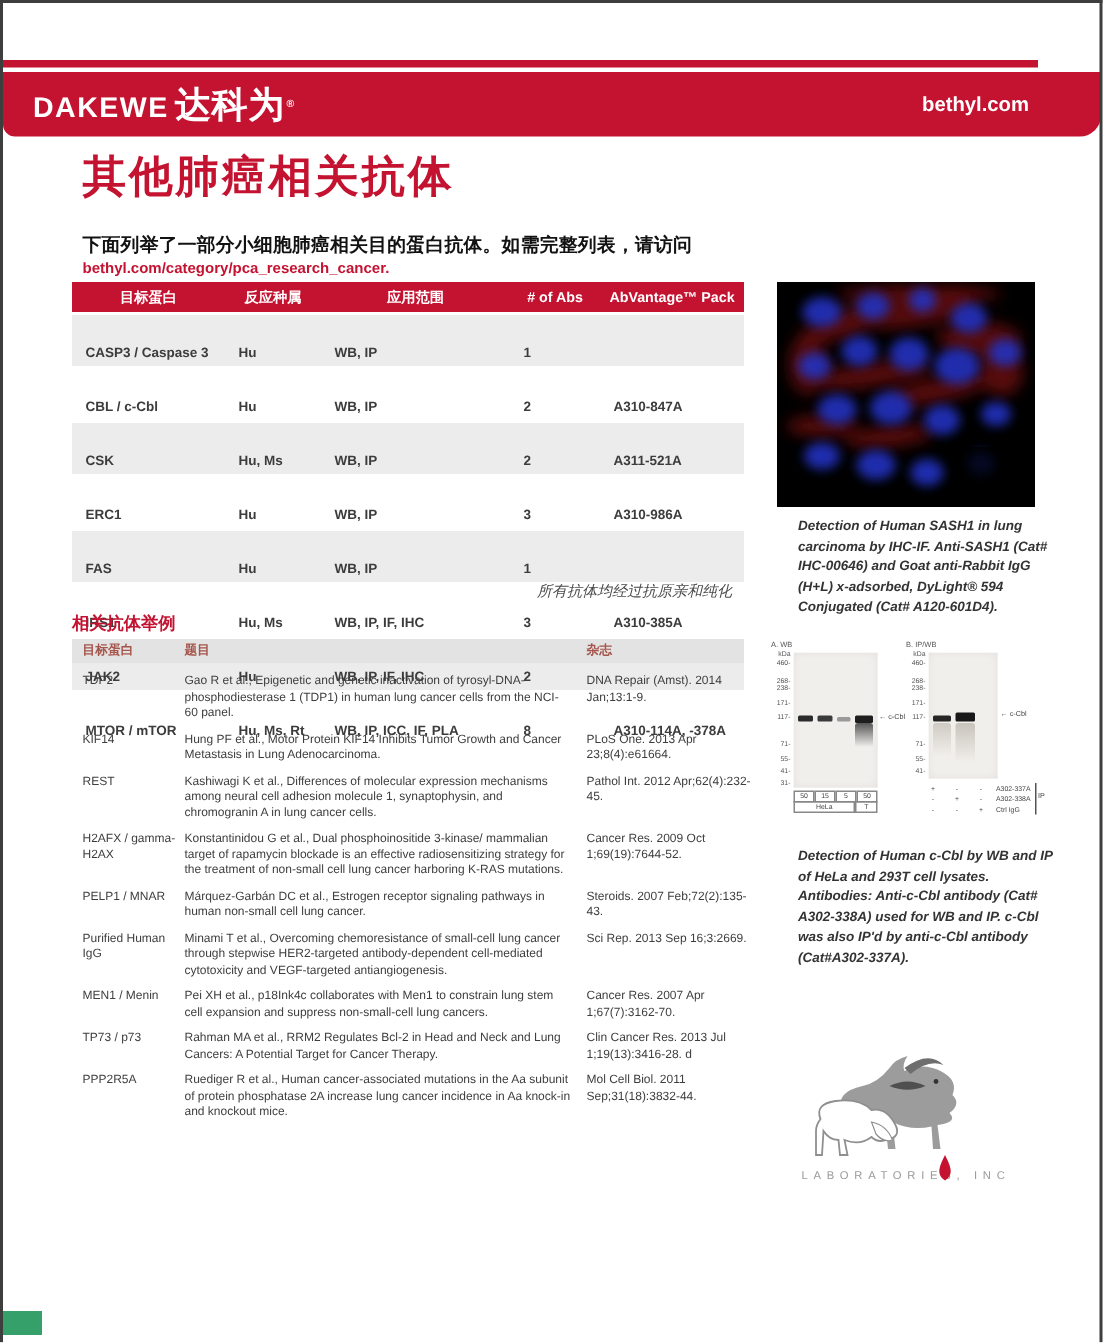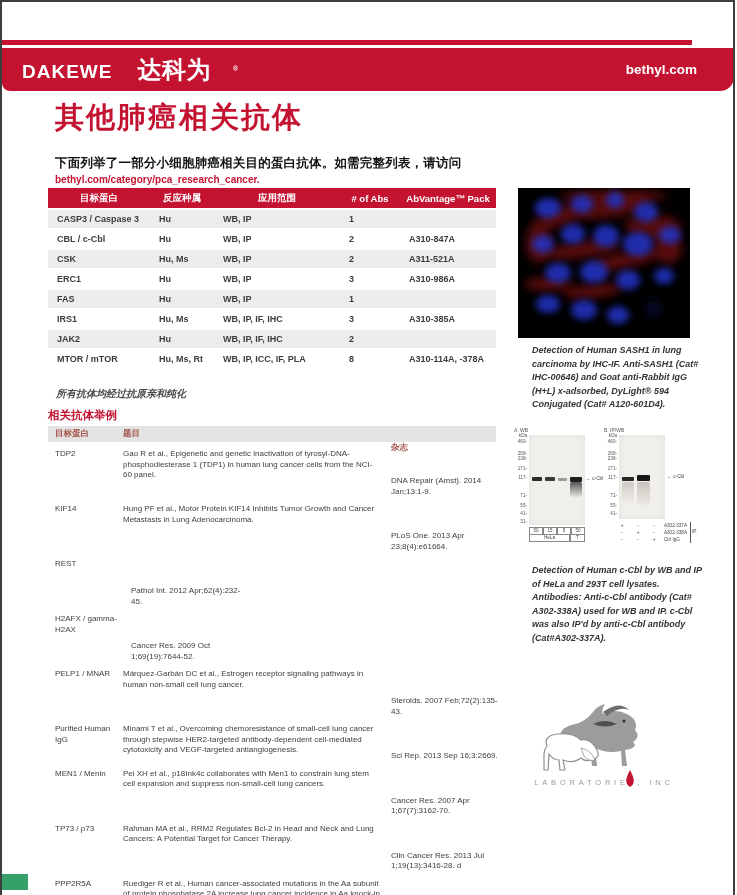--- a/index.html
+++ b/index.html
@@ -2,43 +2,43 @@
 <html><head>
 <meta charset="utf-8">
 <style>
   html,body{margin:0;padding:0;background:#fff;}
   body{font-family:"Liberation Sans","DejaVu Sans",sans-serif;-webkit-font-smoothing:antialiased;}
   .canvas{position:relative;width:737px;height:895px;background:#fff;overflow:hidden;}
   .frame{position:absolute;left:0;top:0;width:731px;height:893px;border-left:2px solid #3e3e3e;border-top:2px solid #3e3e3e;border-right:2px solid #3e3e3e;pointer-events:none;}
   .thin-stripe{position:absolute;left:2px;top:40px;width:690px;height:5px;background:var(--red);}
   .band{position:absolute;left:2px;top:48px;width:732px;height:43px;background:var(--red);border-radius:0 0 14px 8px;}
   .band-inner{position:relative;width:100%;height:100%;display:flex;align-items:center;justify-content:space-between;}
-  .logo-wrap{margin-left:20px;color:#fff;font-weight:800;font-size:19px;letter-spacing:.5px;display:flex;align-items:baseline;gap:21px;}
+  .logo-wrap{margin-left:20px;color:#fff;font-weight:800;font-size:19px;letter-spacing:.5px;display:flex;align-items:baseline;}
   .logo-en{font-stretch:condensed;letter-spacing:1px;}
   .logo-cn{font-size:24px;margin-left:4px;}
   .logo-reg{font-size:7px;vertical-align:top;position:relative;top:-7px;margin-left:1px;}
-  .site{margin-right:37px;color:#fff;font-weight:700;font-size:13.5px;}
+  .site{margin-right:48px;color:#fff;font-weight:700;font-size:13.5px;}
   .page-title{position:absolute;left:55px;top:98px;color:var(--red);font-size:29px;font-weight:800;letter-spacing:2px;margin:0;}
   .intro{position:absolute;left:55px;top:155px;font-size:12.5px;font-weight:800;color:#121212;margin:0;letter-spacing:.2px;}
   .intro-link{position:absolute;left:55px;top:174px;font-size:10px;font-weight:700;color:var(--red);text-decoration:none;}
   
   .ab-table{position:absolute;left:48px;top:188px;width:448px;border-collapse:collapse;table-layout:fixed;}
   .ab-table th{background:var(--red);color:#fff;font-size:9.5px;font-weight:700;height:20px;text-align:center;padding:0;}
-  .ab-table td{font-size:9px;font-weight:700;color:#3c3c3c;height:14px;padding:2px 4px 2px 9px;}
+  .ab-table td{font-size:9px;font-weight:700;color:#3c3c3c;height:14px;padding:18px 4px 2px 9px;}
   .ab-table tr{border-bottom:2px solid #fff;}
   .ab-table tbody tr:nth-child(odd){background:#ececec;}
-  .footnote{position:absolute;left:56px;top:387px;width:448px;font-style:italic;font-size:10px;color:#4a4a4a;font-weight:700;}
+  .footnote{position:absolute;left:40px;top:387px;width:448px;text-align:right;font-style:italic;font-size:10px;color:#4a4a4a;font-weight:400;}
   
   .ref-heading{position:absolute;left:48px;top:408px;font-size:11.5px;font-weight:800;color:var(--red);margin:0;}
   .ref-table{position:absolute;left:48px;top:426px;width:448px;}
   .ref-head{display:flex;background:#e3e3e3;height:16px;align-items:center;font-size:8.5px;color:#a5564c;font-weight:600;}
   .ref-row{display:flex;margin-top:7px;font-size:8px;line-height:10.5px;color:#3e3e3e;}
   .rc1{width:66px;padding-left:7px;flex:none;}
   .rc2{width:258px;padding-left:2px;flex:none;}
-  .rc3{width:110px;padding-left:10px;flex:none;margin-top:27px;}
+  .rc3{width:110px;padding-left:10px;flex:none;}
   
   .ihc{position:absolute;left:518px;top:188px;width:172px;height:150px;background:#000;}
   .caption{position:absolute;left:532px;width:174px;font-size:9px;font-style:italic;font-weight:600;color:#333;line-height:13.5px;}
   .cap1{top:344px;}
   .cap2{top:564px;}
   .wb{position:absolute;left:514px;top:427px;width:178px;height:120px;background:#fff;}
   .panel{position:absolute;top:0;height:120px;}
   .panel-a{left:0;width:84px;}
   .panel-b{left:90px;width:88px;}
   .panel-label{position:absolute;left:0;top:0;font-size:5px;color:#555;}
@@ -178,24 +178,26 @@
         <div class="rc2">Gao R et al., Epigenetic and genetic inactivation of tyrosyl-DNA-phosphodiesterase 1 (TDP1) in human lung cancer cells from the NCI-60 panel.</div>
         <div class="rc3">DNA Repair (Amst). 2014 Jan;13:1-9.</div>
       </div>
     <div class="ref-row">
         <div class="rc1">KIF14</div>
         <div class="rc2">Hung PF et al., Motor Protein KIF14 Inhibits Tumor Growth and Cancer Metastasis in Lung Adenocarcinoma.</div>
         <div class="rc3">PLoS One. 2013 Apr 23;8(4):e61664.</div>
       </div>
     <div class="ref-row">
         <div class="rc1">REST</div>
+        <div class="rc2">Kashiwagi K et al., Differences of molecular expression mechanisms among neural cell adhesion molecule 1, synaptophysin, and chromogranin A in lung cancer cells.</div>
         <div class="rc3">Pathol Int. 2012 Apr;62(4):232-45.</div>
       </div>
     <div class="ref-row">
         <div class="rc1">H2AFX / gamma-H2AX</div>
+        <div class="rc2">Konstantinidou G et al., Dual phosphoinositide 3-kinase/ mammalian target of rapamycin blockade is an effective radiosensitizing strategy for the treatment of non-small cell lung cancer harboring K-RAS mutations.</div>
         <div class="rc3">Cancer Res. 2009 Oct 1;69(19):7644-52.</div>
       </div>
     <div class="ref-row">
         <div class="rc1">PELP1 / MNAR</div>
         <div class="rc2">Márquez-Garbán DC et al., Estrogen receptor signaling pathways in human non-small cell lung cancer.</div>
         <div class="rc3">Steroids. 2007 Feb;72(2):135-43.</div>
       </div>
     <div class="ref-row">
         <div class="rc1">Purified Human IgG</div>
         <div class="rc2">Minami T et al., Overcoming chemoresistance of small-cell lung cancer through stepwise HER2-targeted antibody-dependent cell-mediated cytotoxicity and VEGF-targeted antiangiogenesis.</div>

